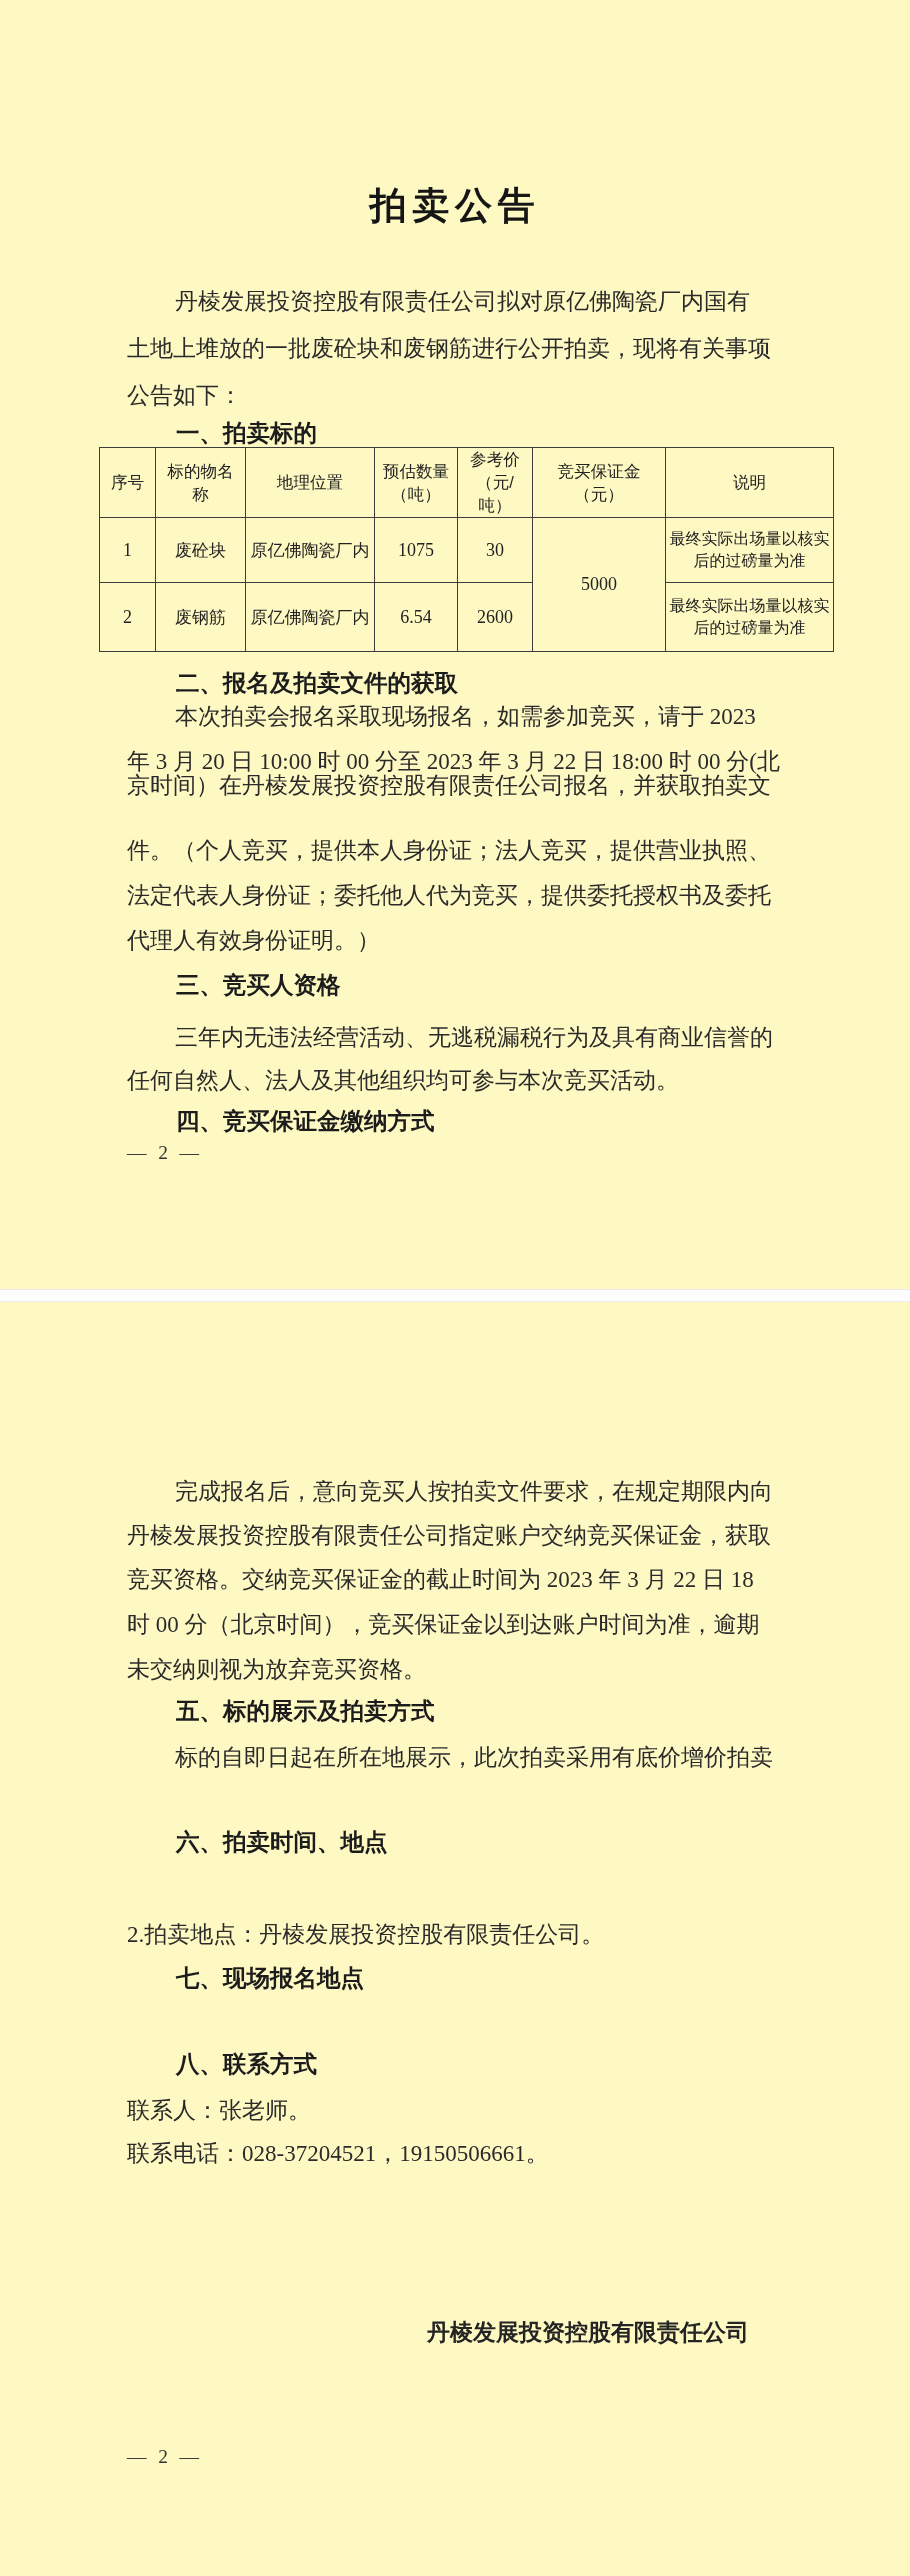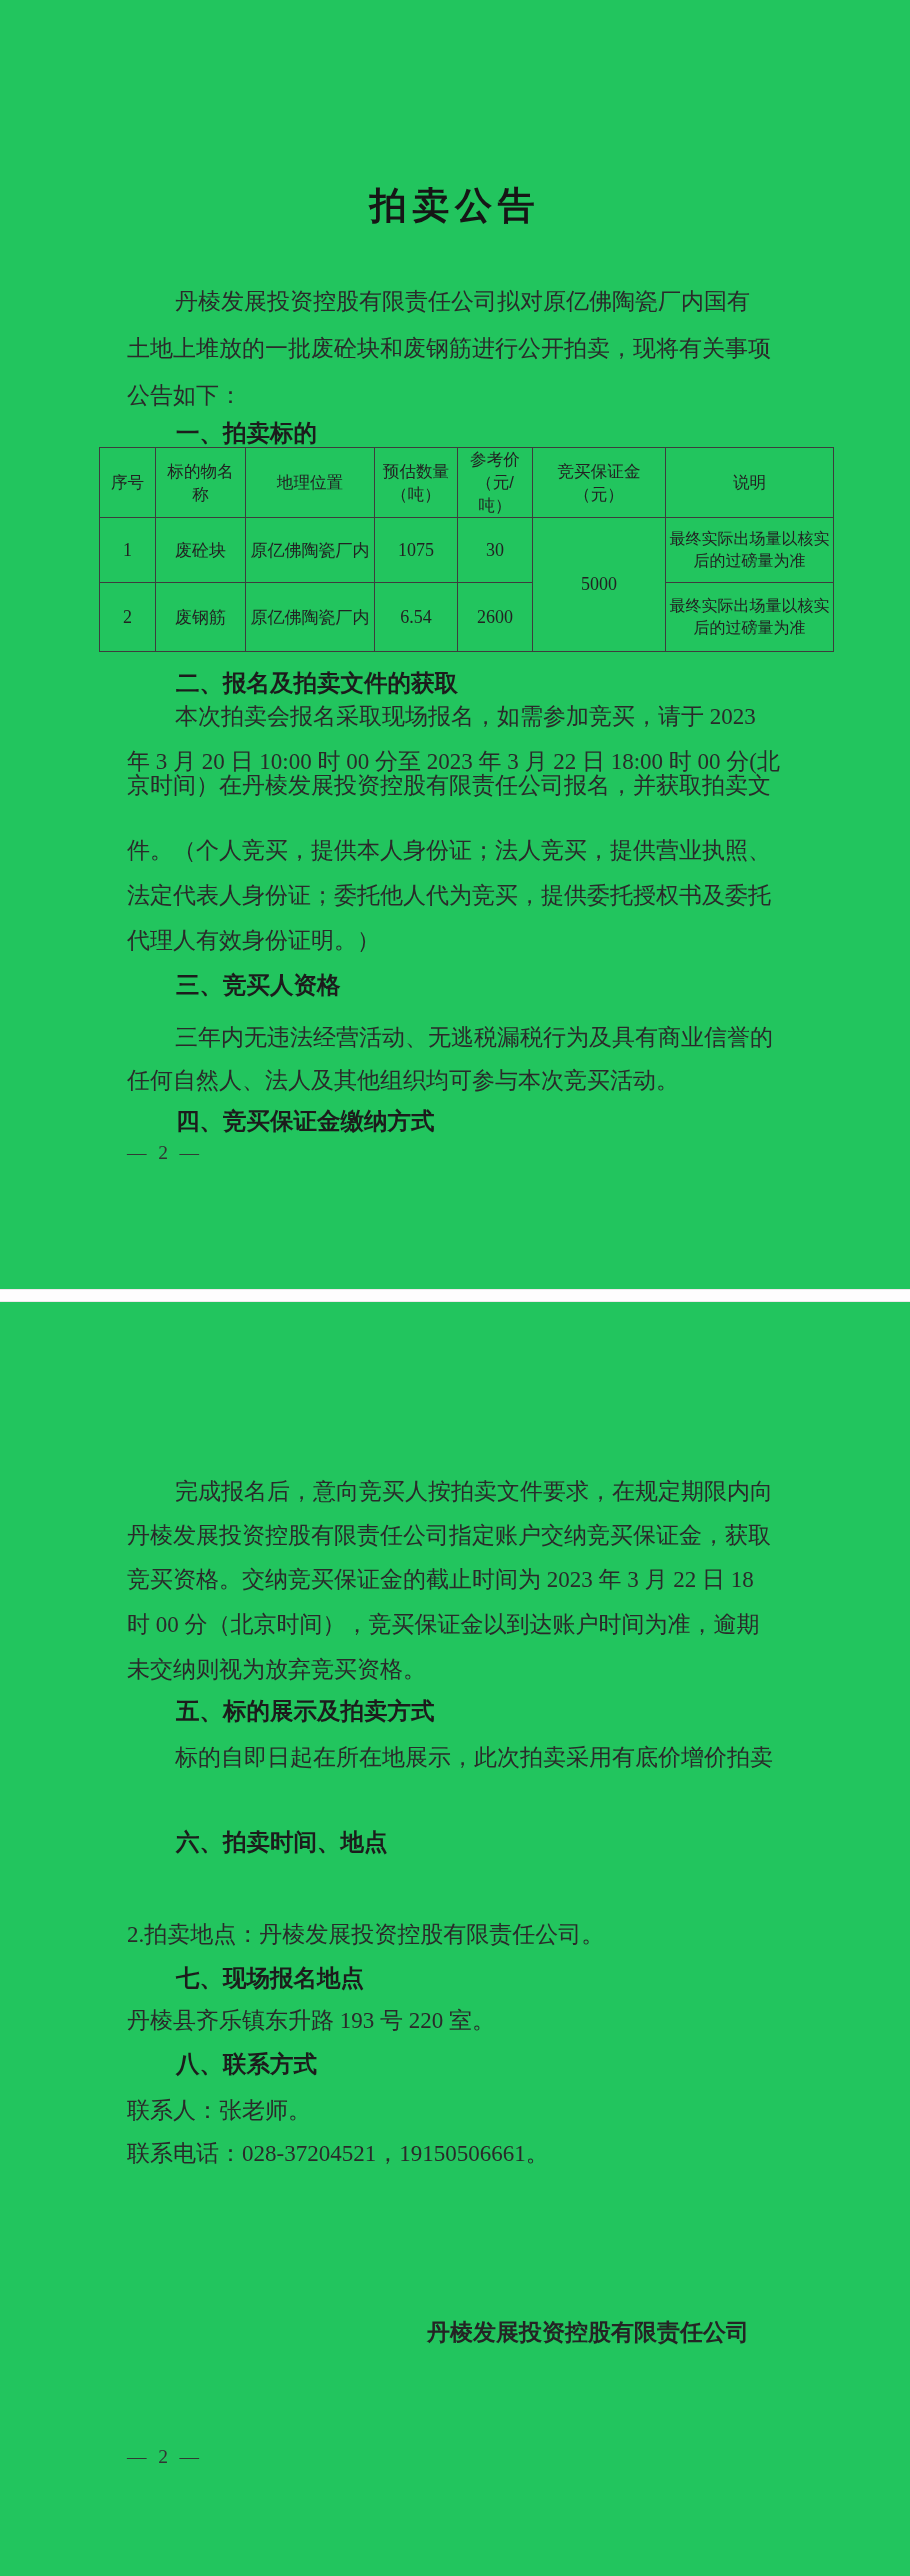--- a/index.html
+++ b/index.html
@@ -6,21 +6,21 @@
   body{
     position:relative;
     width:910px;height:2576px;
     background:#fefdfe;
     font-family:"Liberation Serif",serif;
     color:#262626;
     overflow:hidden;
   }
   .page{
     position:absolute;left:0;width:910px;
-    background:#22c55e;
+    background:#fef9c3;
   }
   #page1{top:0;height:1289px;border-bottom:0.6px solid #efe8ec;}
   #page2{top:1301px;height:1275px;border-top:0.6px solid #efe8ec;}
   .doc-title{
     position:absolute;left:0;top:181px;width:910px;
     text-align:center;
     font-size:37px;font-weight:700;letter-spacing:5.7px;
     color:#161616;
     font-family:"Liberation Serif",serif;
   }
@@ -153,21 +153,20 @@
   <div class="bl" style="top:306px">时 00 分（北京时间），竞买保证金以到达账户时间为准，逾期</div>
   <div class="bl" style="top:351px">未交纳则视为放弃竞买资格。</div>
 
   <div class="heading" style="top:392px">五、标的展示及拍卖方式</div>
   <div class="bl ind" style="top:439px">标的自即日起在所在地展示，此次拍卖采用有底价增价拍卖</div>
 
   <div class="heading" style="top:523px">六、拍卖时间、地点</div>
   <div class="bl" style="top:616px">2.拍卖地点：丹棱发展投资控股有限责任公司。</div>
 
   <div class="heading" style="top:659px">七、现场报名地点</div>
-  <div class="bl" style="top:702px">丹棱县齐乐镇东升路 193 号 220 室。</div>
 
   <div class="heading" style="top:745px">八、联系方式</div>
   <div class="bl" style="top:792px">联系人：张老师。</div>
   <div class="bl" style="top:835px">联系电话：028-37204521，19150506661。</div>
 
   <div class="sig" style="top:1014px">丹棱发展投资控股有限责任公司</div>
 
   <div class="pagefoot" style="top:1142px">— 2 —</div>
 </div>
 

